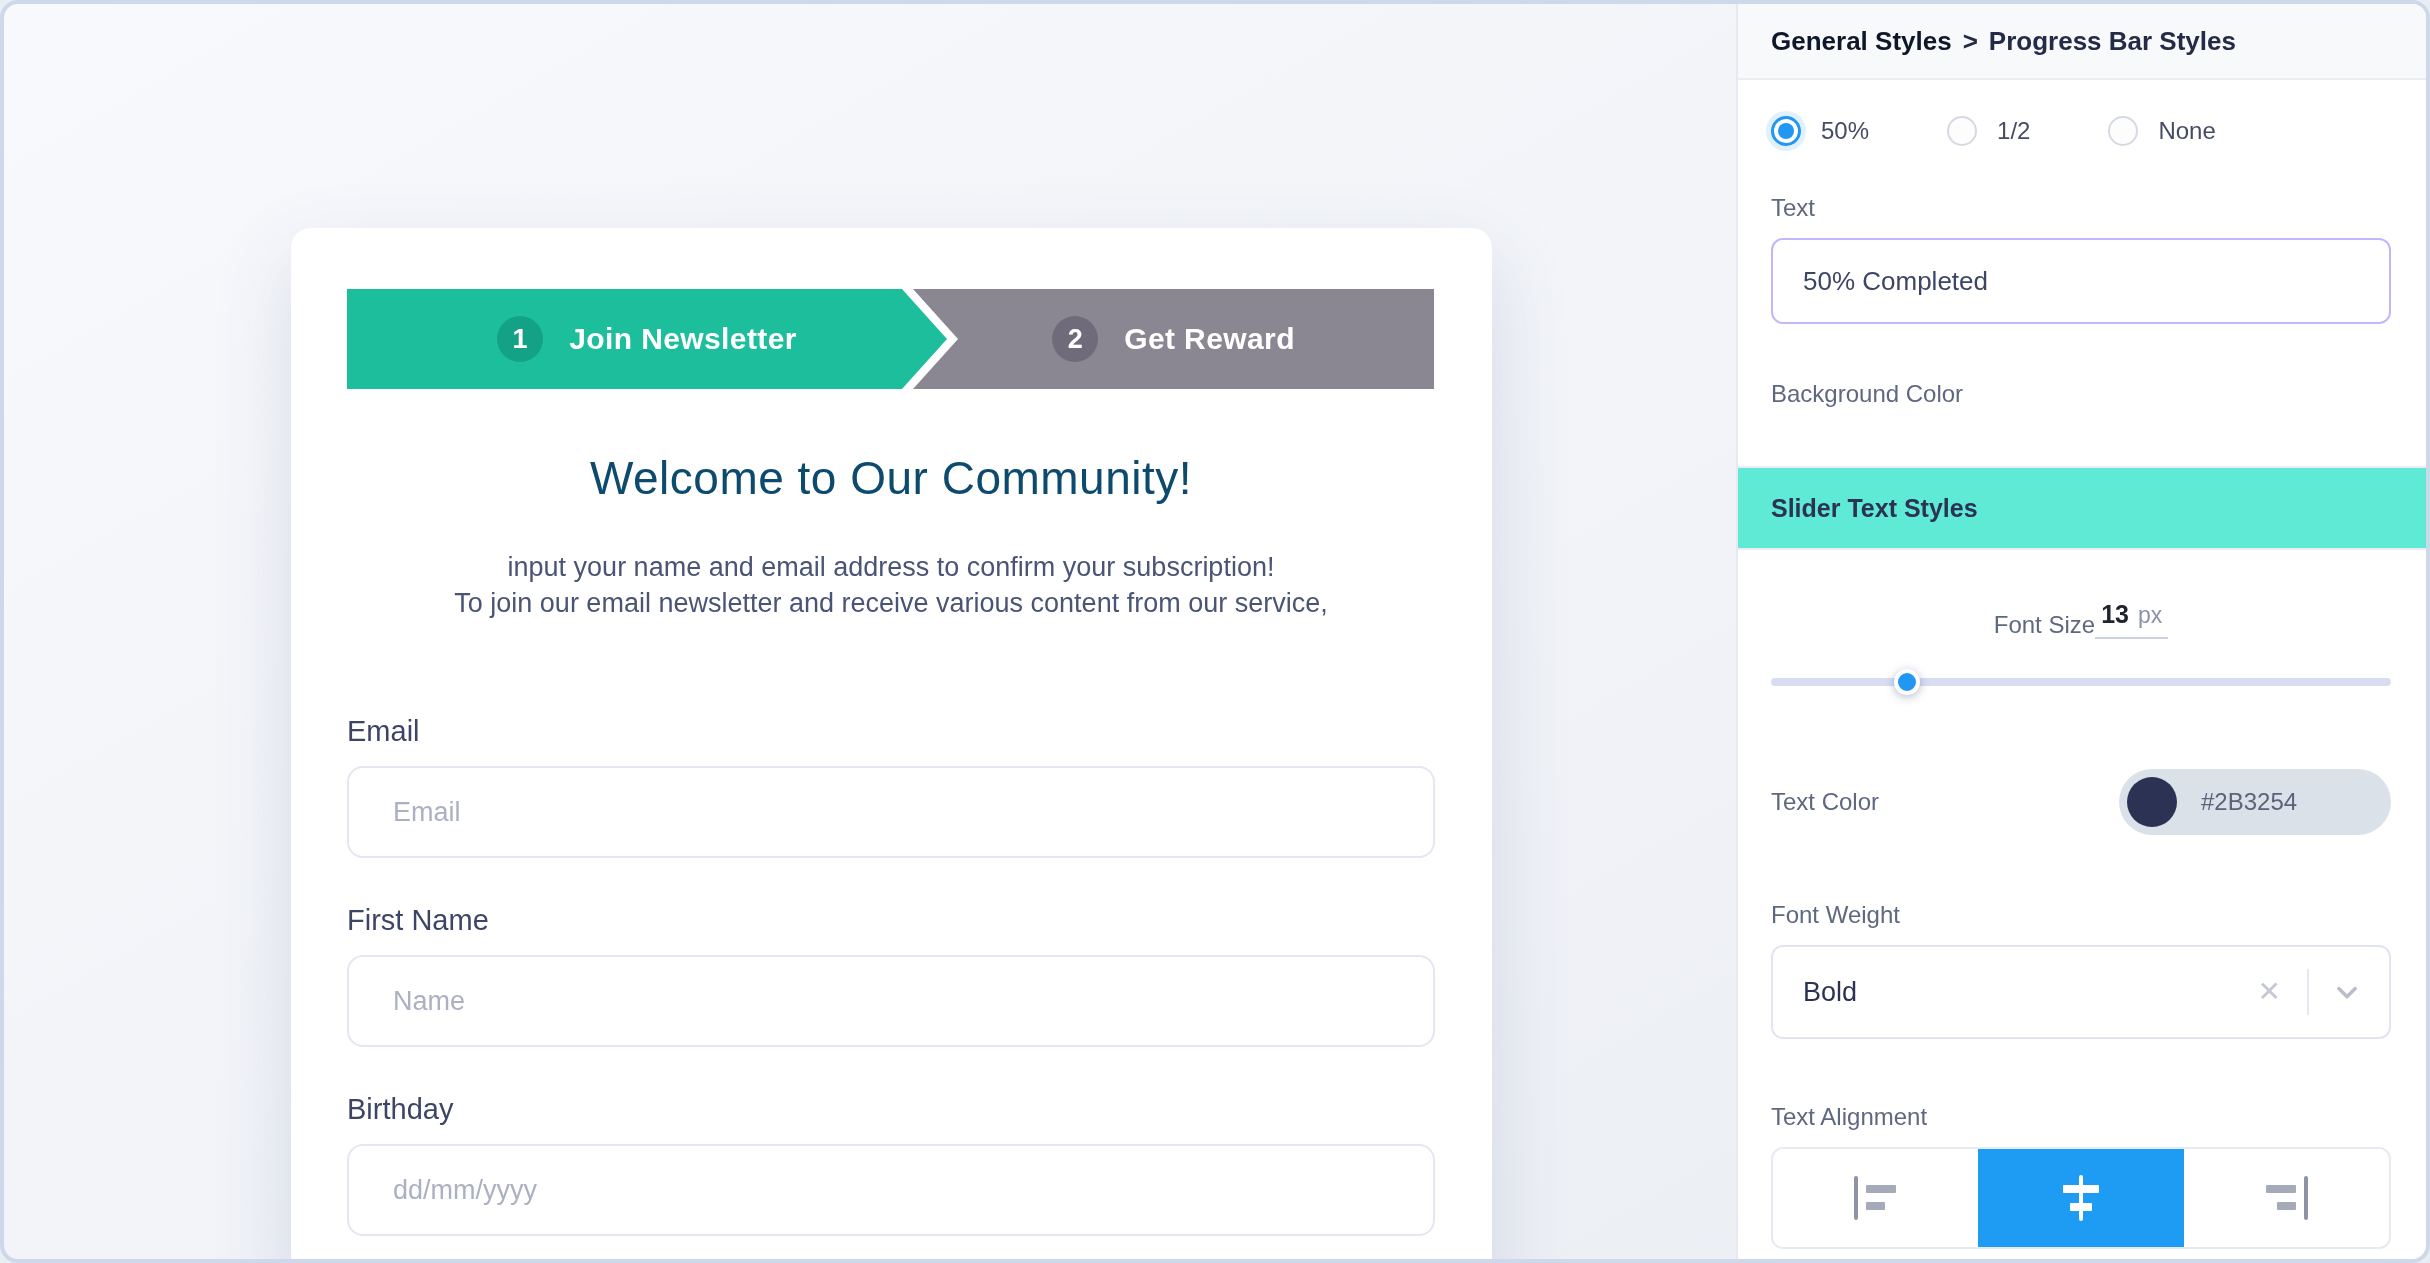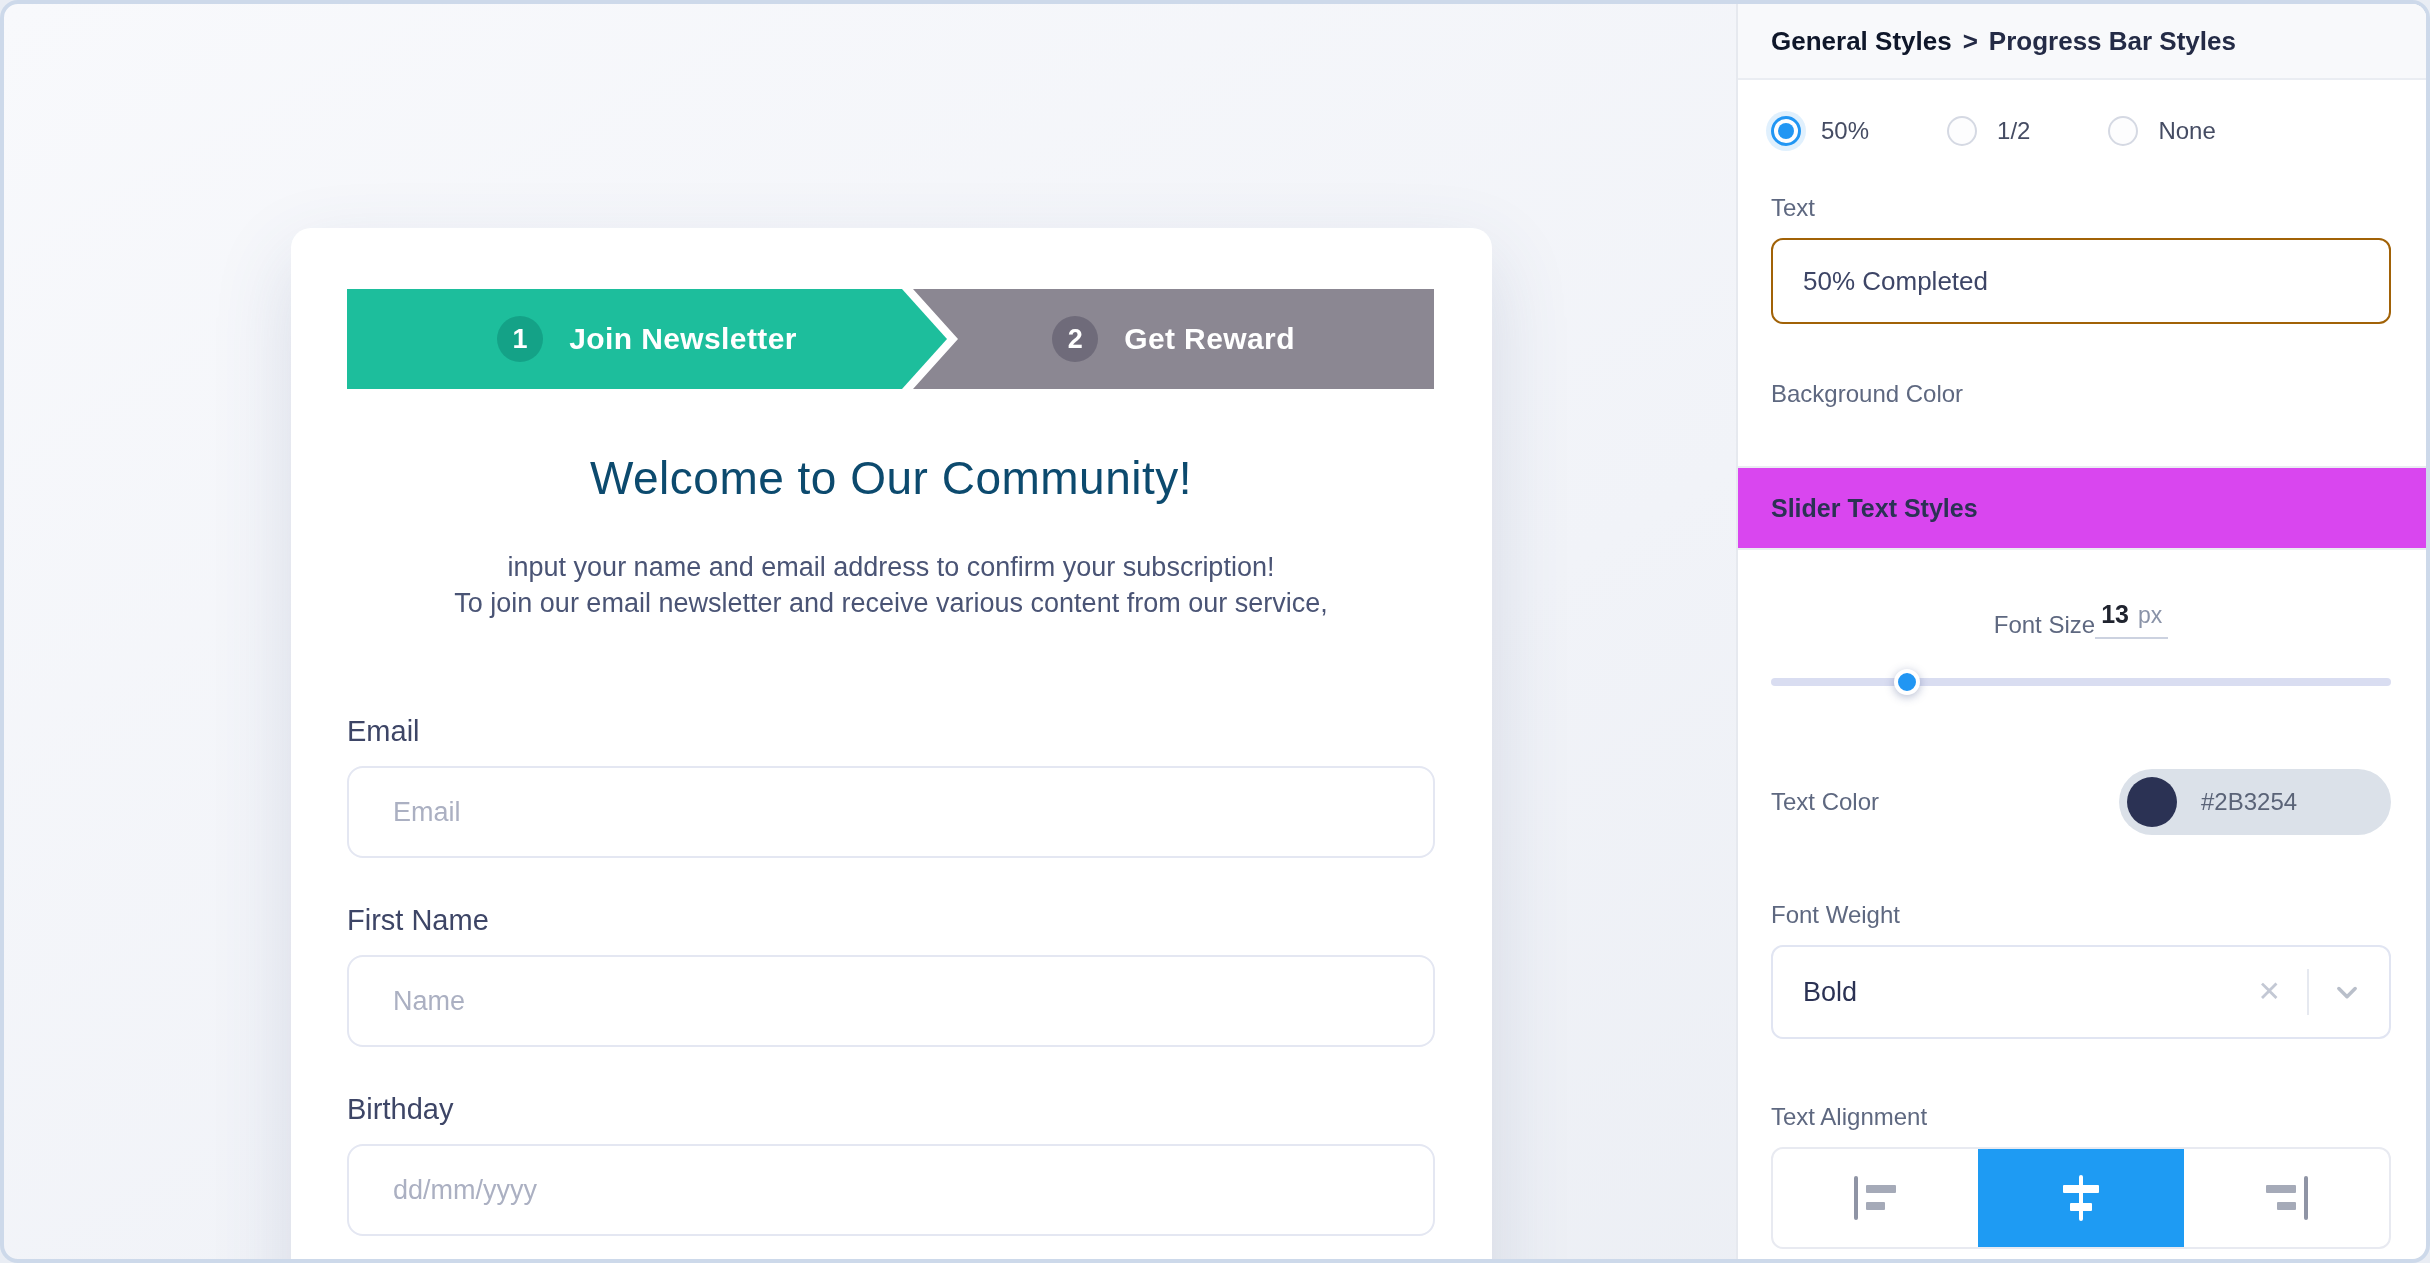--- a/index.html
+++ b/index.html
@@ -35,30 +35,30 @@
 
   .radio-row{display:flex;align-items:center;margin-top:36px;}
   .progress-option{display:flex;align-items:center;gap:20px;margin-right:78px;cursor:pointer;}
   .radio{width:30px;height:30px;border-radius:50%;border:2px solid #d5d9e3;background:#fdfdfe;box-sizing:border-box;position:relative;flex:0 0 auto;}
   .progress-option.selected .radio{border:3px solid #2196f3;box-shadow:0 0 0 5px rgba(33,150,243,.14);}
   .progress-option.selected .radio::after{content:"";position:absolute;inset:4px;border-radius:50%;background:#2196f3;}
   .radio-label{font-size:24px;color:#454c63;}
 
   .small-label{font-size:24px;color:#5e6880;}
   .mt-text{margin-top:48px;}
-  .text-input{margin-top:16px;display:block;width:100%;height:86px;border:2px solid #a16207;border-radius:12px;font-size:26px;color:#3d4566;padding:10px 30px;box-sizing:border-box;outline:none;background:#fff;font-family:"Liberation Sans",sans-serif;}
+  .text-input{margin-top:16px;display:block;width:100%;height:86px;border:2px solid #c4b5fd;border-radius:12px;font-size:26px;color:#3d4566;padding:10px 30px;box-sizing:border-box;outline:none;background:#fff;font-family:"Liberation Sans",sans-serif;}
 
   .color-row{display:flex;align-items:center;justify-content:space-between;}
   .bg-color-row{margin-top:56px;}
   .text-color-row{margin-top:74px;}
   .color-pill{width:272px;height:66px;border-radius:33px;background:#dbe1e9;display:flex;align-items:center;padding-left:8px;box-sizing:border-box;cursor:pointer;}
   .swatch{width:50px;height:50px;border-radius:50%;flex:0 0 auto;}
   .color-value{margin-left:24px;font-size:24px;color:#5a6377;}
 
-  .section-band{margin:58px -35px 3px -33px;height:80px;background:#d946ef;border-top:2px solid #eaecf1;border-bottom:2px solid #eaecf1;display:flex;align-items:center;padding-left:33px;font-size:25px;font-weight:bold;color:#2b3254;}
+  .section-band{margin:58px -35px 3px -33px;height:80px;background:#5eead4;border-top:2px solid #eaecf1;border-bottom:2px solid #eaecf1;display:flex;align-items:center;padding-left:33px;font-size:25px;font-weight:bold;color:#2b3254;}
 
   .fs-row{margin-top:50px;display:flex;align-items:flex-end;justify-content:center;}
   .fs-value{border-bottom:2px solid #ccd2e0;padding:0 6px 8px;display:flex;align-items:baseline;gap:9px;min-width:58px;justify-content:flex-end;}
   .fs-num{font-size:25px;font-weight:bold;color:#20242f;}
   .fs-unit{font-size:23px;color:#8a93a8;}
 
   .slider{margin-top:30px;position:relative;height:26px;}
   .slider-track{position:absolute;top:9px;left:0;right:0;height:8px;border-radius:4px;background:#d9ddf1;}
   .slider-thumb{position:absolute;top:0;left:22%;width:26px;height:26px;border-radius:50%;background:#2196f3;border:4px solid #ffffff;box-sizing:border-box;box-shadow:0 2px 10px rgba(40,60,120,.35);transform:translateX(-13px);cursor:pointer;}
 

